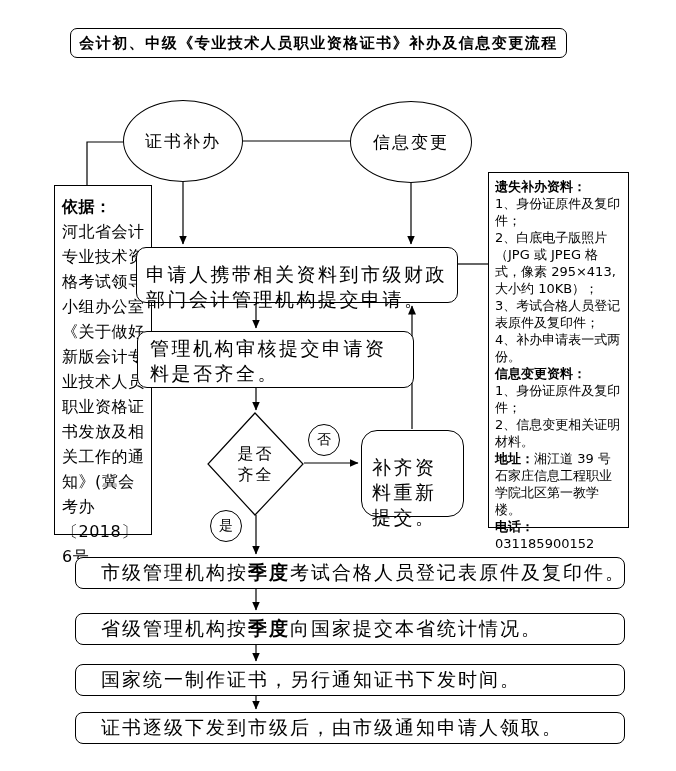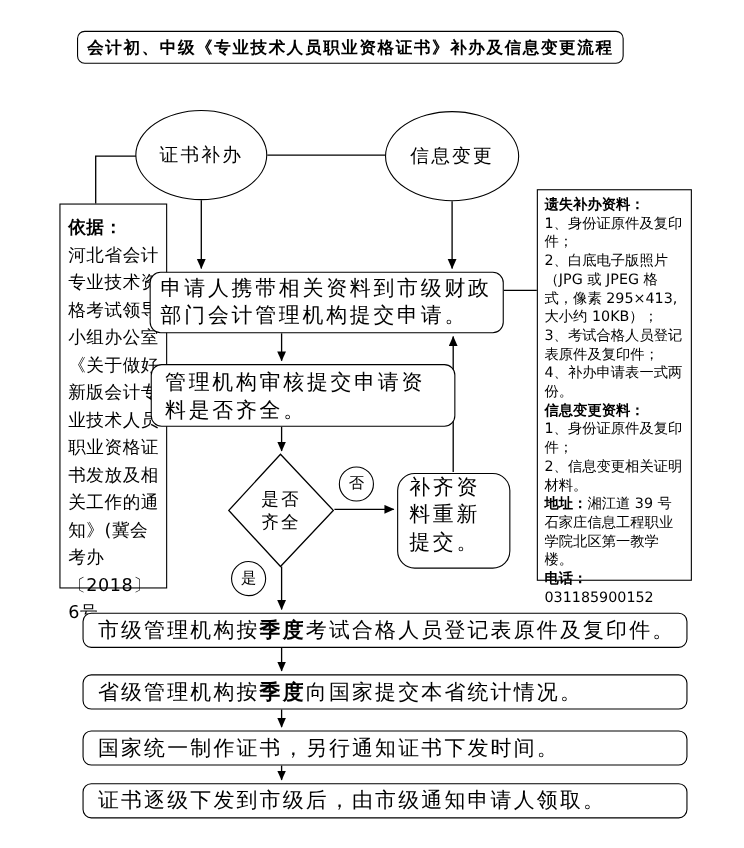--- a/index.html
+++ b/index.html
@@ -21,34 +21,34 @@
 
   .note{font-size:13px;line-height:17px;}
   .note-left{left:27px;top:185px;width:98px;height:350px;padding:8px 5px 0 7px;
     font-size:16px;line-height:25px;letter-spacing:.5px;margin-left:27px;}
   .note-left .hd{font-weight:bold;}
   .note-right{left:488px;top:172px;width:141px;height:356px;padding:5px 5px 0 6px;}
   .note-right .hd{font-weight:bold;}
   .inline-bold{font-weight:bold;}
 
   .flow-text{font-size:19px;letter-spacing:2.5px;line-height:25px;}
-  .box-submit{left:136px;top:247px;width:322px;height:56px;padding:2px 9px;}
+  .box-submit{left:136px;top:247px;width:322px;height:56px;padding:14px 9px;}
   .box-review{left:137px;top:331px;width:277px;height:57px;padding:4px 12px;}
   .box-resubmit{left:361px;top:430px;width:103px;height:87px;border-radius:16px;
-    padding:0 10px;line-height:25px;}
+    padding:24px 10px;line-height:25px;}
 
   .diamond-label{left:208px;top:413px;width:95px;height:102px;flex-direction:column;
     font-size:16px;letter-spacing:2px;line-height:21px;background:transparent;}
   .circle{width:32px;height:32px;border:1px solid #000;border-radius:50%;background:#fff;
     font-size:14px;}
   .circle-no{left:308px;top:424px;}
   .circle-yes{left:210px;top:510px;}
 
   .wide{left:75px;width:550px;height:32px;border-radius:8px;display:flex;align-items:center;
-    padding-left:13px;font-size:19px;letter-spacing:2px;white-space:nowrap;}
+    padding-left:25px;font-size:19px;letter-spacing:2px;white-space:nowrap;}
   .wide-a{top:557px;}
   .wide-b{top:613px;}
   .wide-c{top:664px;}
   .wide-d{top:712px;}
   .wide b{font-weight:bold;}
 
   svg.wires{position:absolute;left:0;top:0;}
   svg.wires line, svg.wires polyline{stroke:#000;stroke-width:1.2;fill:none;}
   svg.wires polygon.diamond{fill:#fff;stroke:#000;stroke-width:1.2;}
 </style>

